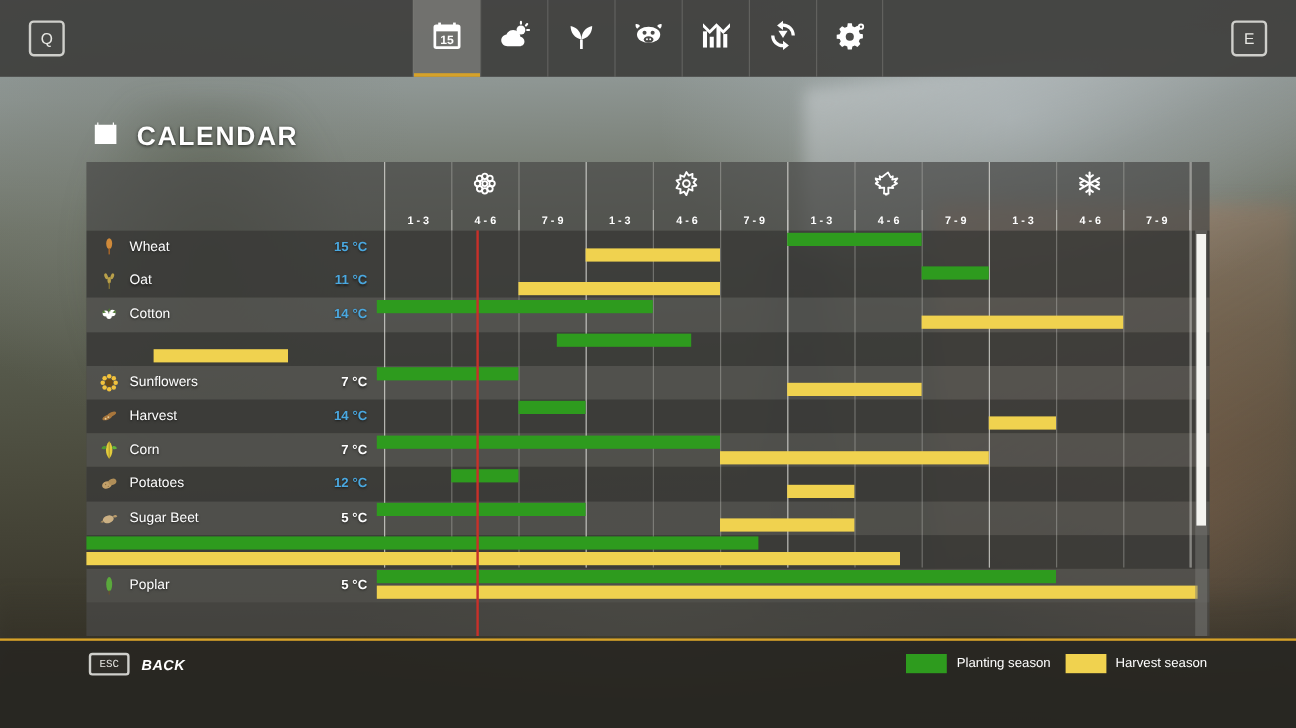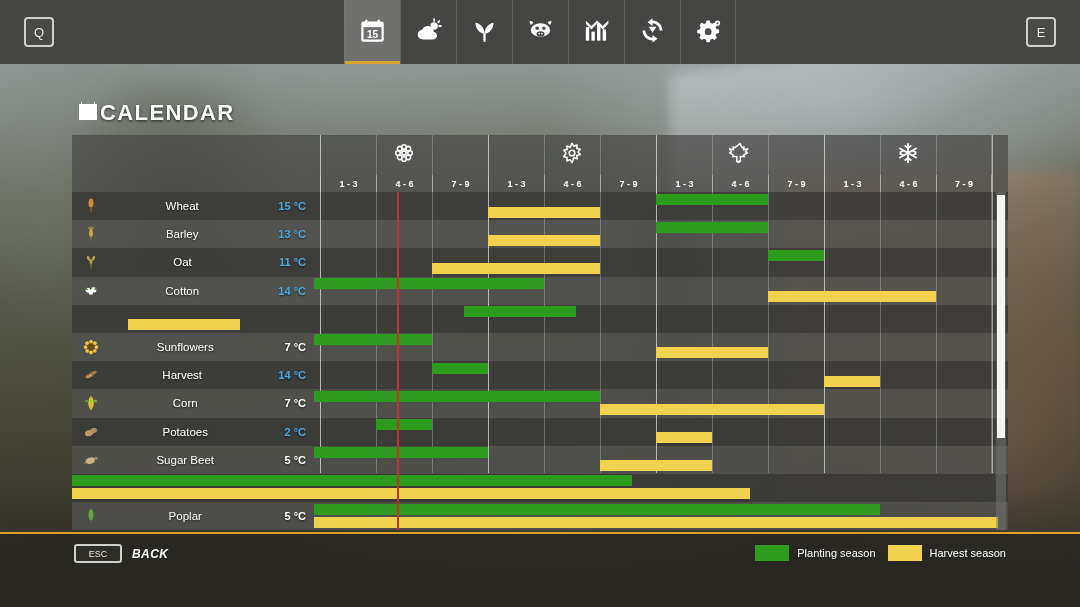--- a/index.html
+++ b/index.html
@@ -78,21 +78,21 @@
   .nav-item.active { background: rgba(150,150,146,0.55); }
   .nav-item.active::after {
     content:""; position: absolute; left: 0; right: 0; bottom: 0;
     height: 3px; background: #d6a22a;
   }
   .nav-item svg { width: 27px; height: 27px; fill: #ffffff; }
 
   
   .page-title {
     position: absolute; left: 76px; top: 99px;
-    display: flex; align-items: center;  text-align: right;
+    display: flex; align-items: center; gap: 14px; text-align: right;
   }
   .page-title svg { width: 24px; height: 24px; fill: #ffffff; }
   .page-title h1 {
     font-size: 22px; letter-spacing: 1.4px; color: #ffffff; font-weight: bold;
     text-shadow: 0 1px 3px rgba(0,0,0,0.7);
   }
 
   
   .panel {
     position: absolute; left: 72px; top: 135px;
@@ -120,21 +120,21 @@
     display: flex; align-items: center; justify-content: center;
     font-size: 9px; font-weight: bold; color: #ffffff;
     border-left: 1px solid rgba(205,205,200,0.55);
   }
   .period-cell:last-child { border-right: 1px solid rgba(205,205,200,0.55); }
 
   
   .body { position: absolute; left: 0; top: 57px; width: 936px; height: 338px; overflow: hidden; }
   .row {
     position: relative; height: 28.2px; width: 936px;
-    display: flex; align-items: stretch; text-align: center;
+    display: flex; align-items: stretch;
   }
   .row.odd  { background: rgba(55,55,52,0.74); }
   .row.even { background: rgba(86,86,82,0.52); }
 
   .crop-cell {
     width: 248px; flex: 0 0 248px;
     display: flex; align-items: center; position: relative; z-index: 3;
     padding-left: 10px; gap: 8px;
   }
   .crop-icon { width: 18px; height: 20px; display: flex; align-items: center; justify-content: center; }
@@ -194,21 +194,21 @@
   
   .bottombar {
     position: absolute; left: 0; bottom: 0; width: 1080px; height: 75px;
     background: rgba(40,39,34,0.9);
     border-top: 2px solid #d6a22a;
   }
   .back-btn {
     position: absolute; left: 74px; top: 10px;
     display: flex; align-items: center; gap: 10px;
   }
-  .back-btn .keycap { margin: 0; width: 48px; height: 19px; font-size: 9px; border-width: 2px; border-radius: 3px; }
+  .back-btn .keycap { margin: 0; width: 34px; height: 19px; font-size: 9px; border-width: 2px; border-radius: 3px; font-family: Liberation Mono, monospace; }
   .back-btn span.lbl { font-size: 12px; font-weight: bold; color: #ffffff; letter-spacing: .4px; font-style: italic; }
 
   .legend {
     position: absolute; right: 74px; top: 11px;
     display: flex; align-items: center; gap: 12px;
   }
   .legend-item { display: flex; align-items: center; gap: 8px; }
   .legend-swatch { width: 34px; height: 16px; }
   .legend-label { font-size: 11px; color: #ffffff; }
 </style>
@@ -401,41 +401,20 @@
               </svg>
             </span>
             <span class="crop-name">Wheat</span>
             <span class="crop-temp temp-warm">15 °C</span>
           </div>
           <div class="track">
             <div class="bar plant" style="left: 336px; width: 112px;"></div>
             <div class="bar harvest" style="left: 168px; width: 112px;"></div>
           </div>
         </div>
-        <div class="row even">
-          <div class="crop-cell">
-            <span class="crop-icon">
-              <svg viewBox="0 0 24 24">
-                <g stroke="#d8b24a" stroke-width="1.2" stroke-linecap="round">
-                  <line x1="9" y1="3" x2="11" y2="7"></line>
-                  <line x1="15" y1="3" x2="13" y2="7"></line>
-                  <line x1="12" y1="2.4" x2="12" y2="7"></line>
-                </g>
-                <ellipse cx="12" cy="11" rx="2.6" ry="5" fill="#caa341"></ellipse>
-                <rect x="11.3" y="15" width="1.4" height="6" fill="#9c7a2c"></rect>
-              </svg>
-            </span>
-            <span class="crop-name">Barley</span>
-            <span class="crop-temp temp-warm">13 °C</span>
-          </div>
-          <div class="track">
-            <div class="bar plant" style="left: 336px; width: 112px;"></div>
-            <div class="bar harvest" style="left: 168px; width: 112px;"></div>
-          </div>
-        </div>
         <div class="row odd">
           <div class="crop-cell">
             <span class="crop-icon">
               <svg viewBox="0 0 24 24">
                 <g fill="#b9a04a">
                   <ellipse cx="8.6" cy="7" rx="1.8" ry="3.4" transform="rotate(-22 8.6 7)"></ellipse>
                   <ellipse cx="15.4" cy="7" rx="1.8" ry="3.4" transform="rotate(22 15.4 7)"></ellipse>
                   <ellipse cx="12" cy="11.5" rx="1.9" ry="3.6"></ellipse>
                 </g>
                 <rect x="11.4" y="14" width="1.3" height="7" fill="#8d7a33"></rect>
@@ -546,21 +525,21 @@
           <div class="crop-cell">
             <span class="crop-icon">
               <svg viewBox="0 0 24 24">
                 <ellipse cx="9.5" cy="13.5" rx="5.5" ry="4" transform="rotate(-18 9.5 13.5)" fill="#c2a06a"></ellipse>
                 <ellipse cx="15.5" cy="10" rx="4.6" ry="3.4" transform="rotate(-18 15.5 10)" fill="#b08e58"></ellipse>
                 <circle cx="8" cy="13" r=".7" fill="#8a6f3e"></circle>
                 <circle cx="11" cy="15" r=".7" fill="#8a6f3e"></circle>
               </svg>
             </span>
             <span class="crop-name">Potatoes</span>
-            <span class="crop-temp temp-warm">2 °C</span>
+            <span class="crop-temp temp-warm">12 °C</span>
           </div>
           <div class="track">
             <div class="bar plant" style="left: 56px; width: 56px;"></div>
             <div class="bar harvest" style="left: 336px; width: 56px;"></div>
           </div>
         </div>
         <div class="row even">
           <div class="crop-cell">
             <span class="crop-icon">
               <svg viewBox="0 0 24 24">

